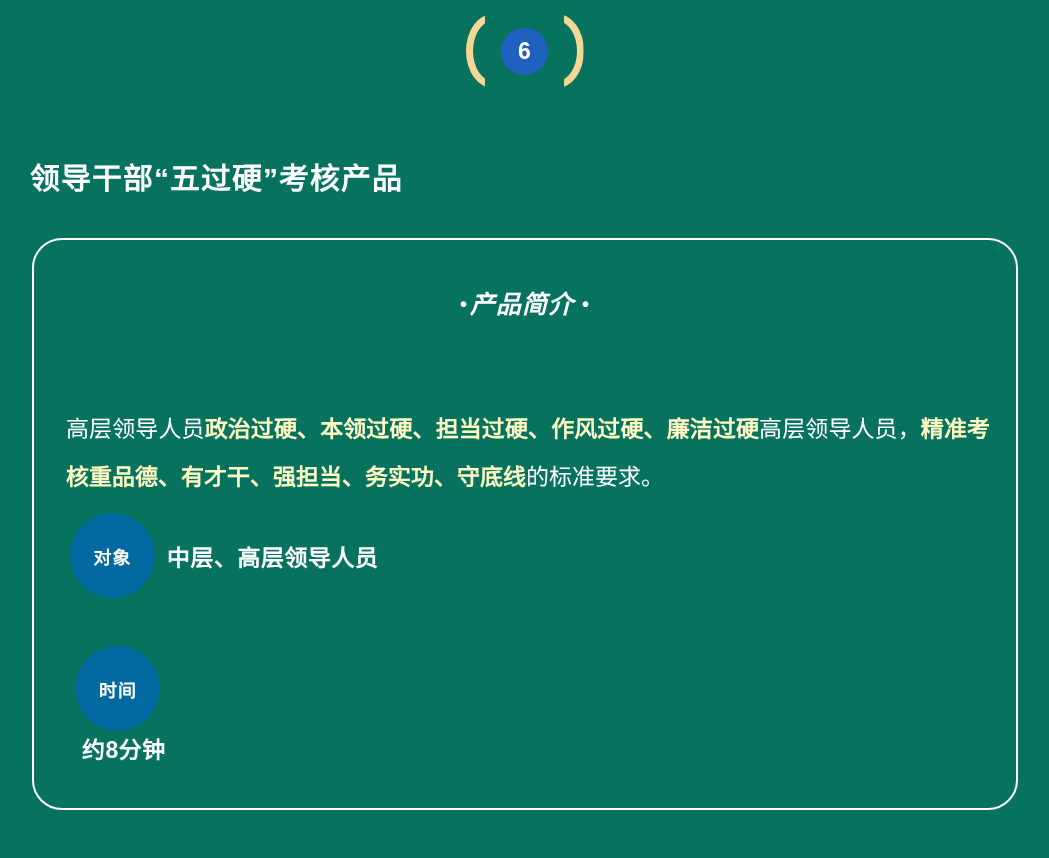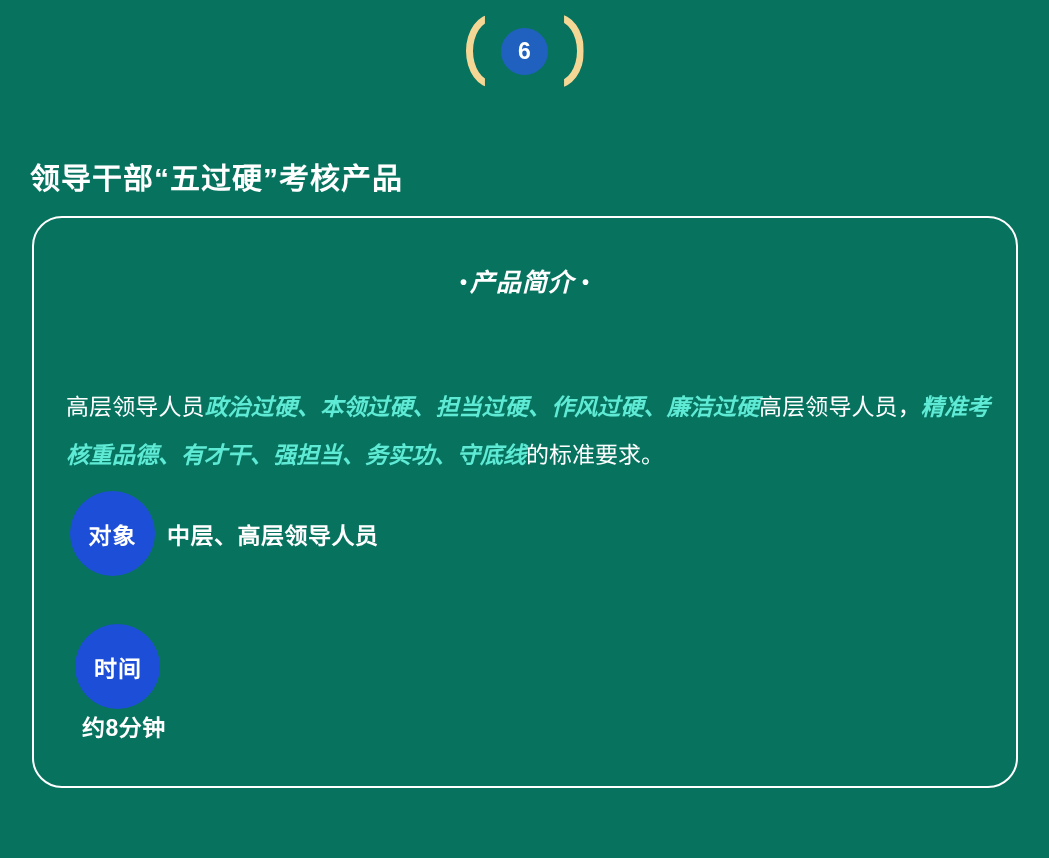--- a/index.html
+++ b/index.html
@@ -81,21 +81,21 @@
     letter-spacing: 1px;
     color: #ffffff;
     line-height: 1.2;
     margin-left: 30px;
   }
 
   
   .card {
     position: absolute;
     left: 32px;
-    top: 216px;
+    top: 238px;
     width: 986px;
     height: 572px;
     border: 2px solid #ffffff;
     border-radius: 30px;
     box-sizing: border-box;
   }
 
   .section-heading {
     position: absolute;
     left: 0;
@@ -121,44 +121,43 @@
     position: absolute;
     left: 32px;
     top: 142px;
     width: 924px;
     font-size: 23px;
     line-height: 48px;
     color: #ffffff;
     text-align: justify;
   }
   .intro .hl {
-    color: #5eead4;
-    font-weight: bold;
-    font-style: italic;
+    color: #fef9c3;
+    font-weight: bold;
   }
 
   
   .meta-row {
     position: absolute;
     left: 36px;
     display: flex;
     align-items: center;
   }
   .meta-row.row-1 { top: 273px; }
   .meta-row.row-2 { top: 406px; flex-direction: column; }
 
   .meta-circle {
     width: 85px;
     height: 85px;
     border-radius: 50%;
-    background: #1d4ed8;
-    display: flex;
-    align-items: center;
-    justify-content: center;
-    font-size: 23px;
+    background: #0369a1;
+    display: flex;
+    align-items: center;
+    justify-content: center;
+    font-size: 18px;
     font-weight: bold;
     color: #ffffff;
     letter-spacing: 1px;
     flex: 0 0 auto;
   }
   .meta-value {
     margin-left: 12px;
     font-size: 23px;
     font-weight: bold;
     color: #ffffff;

